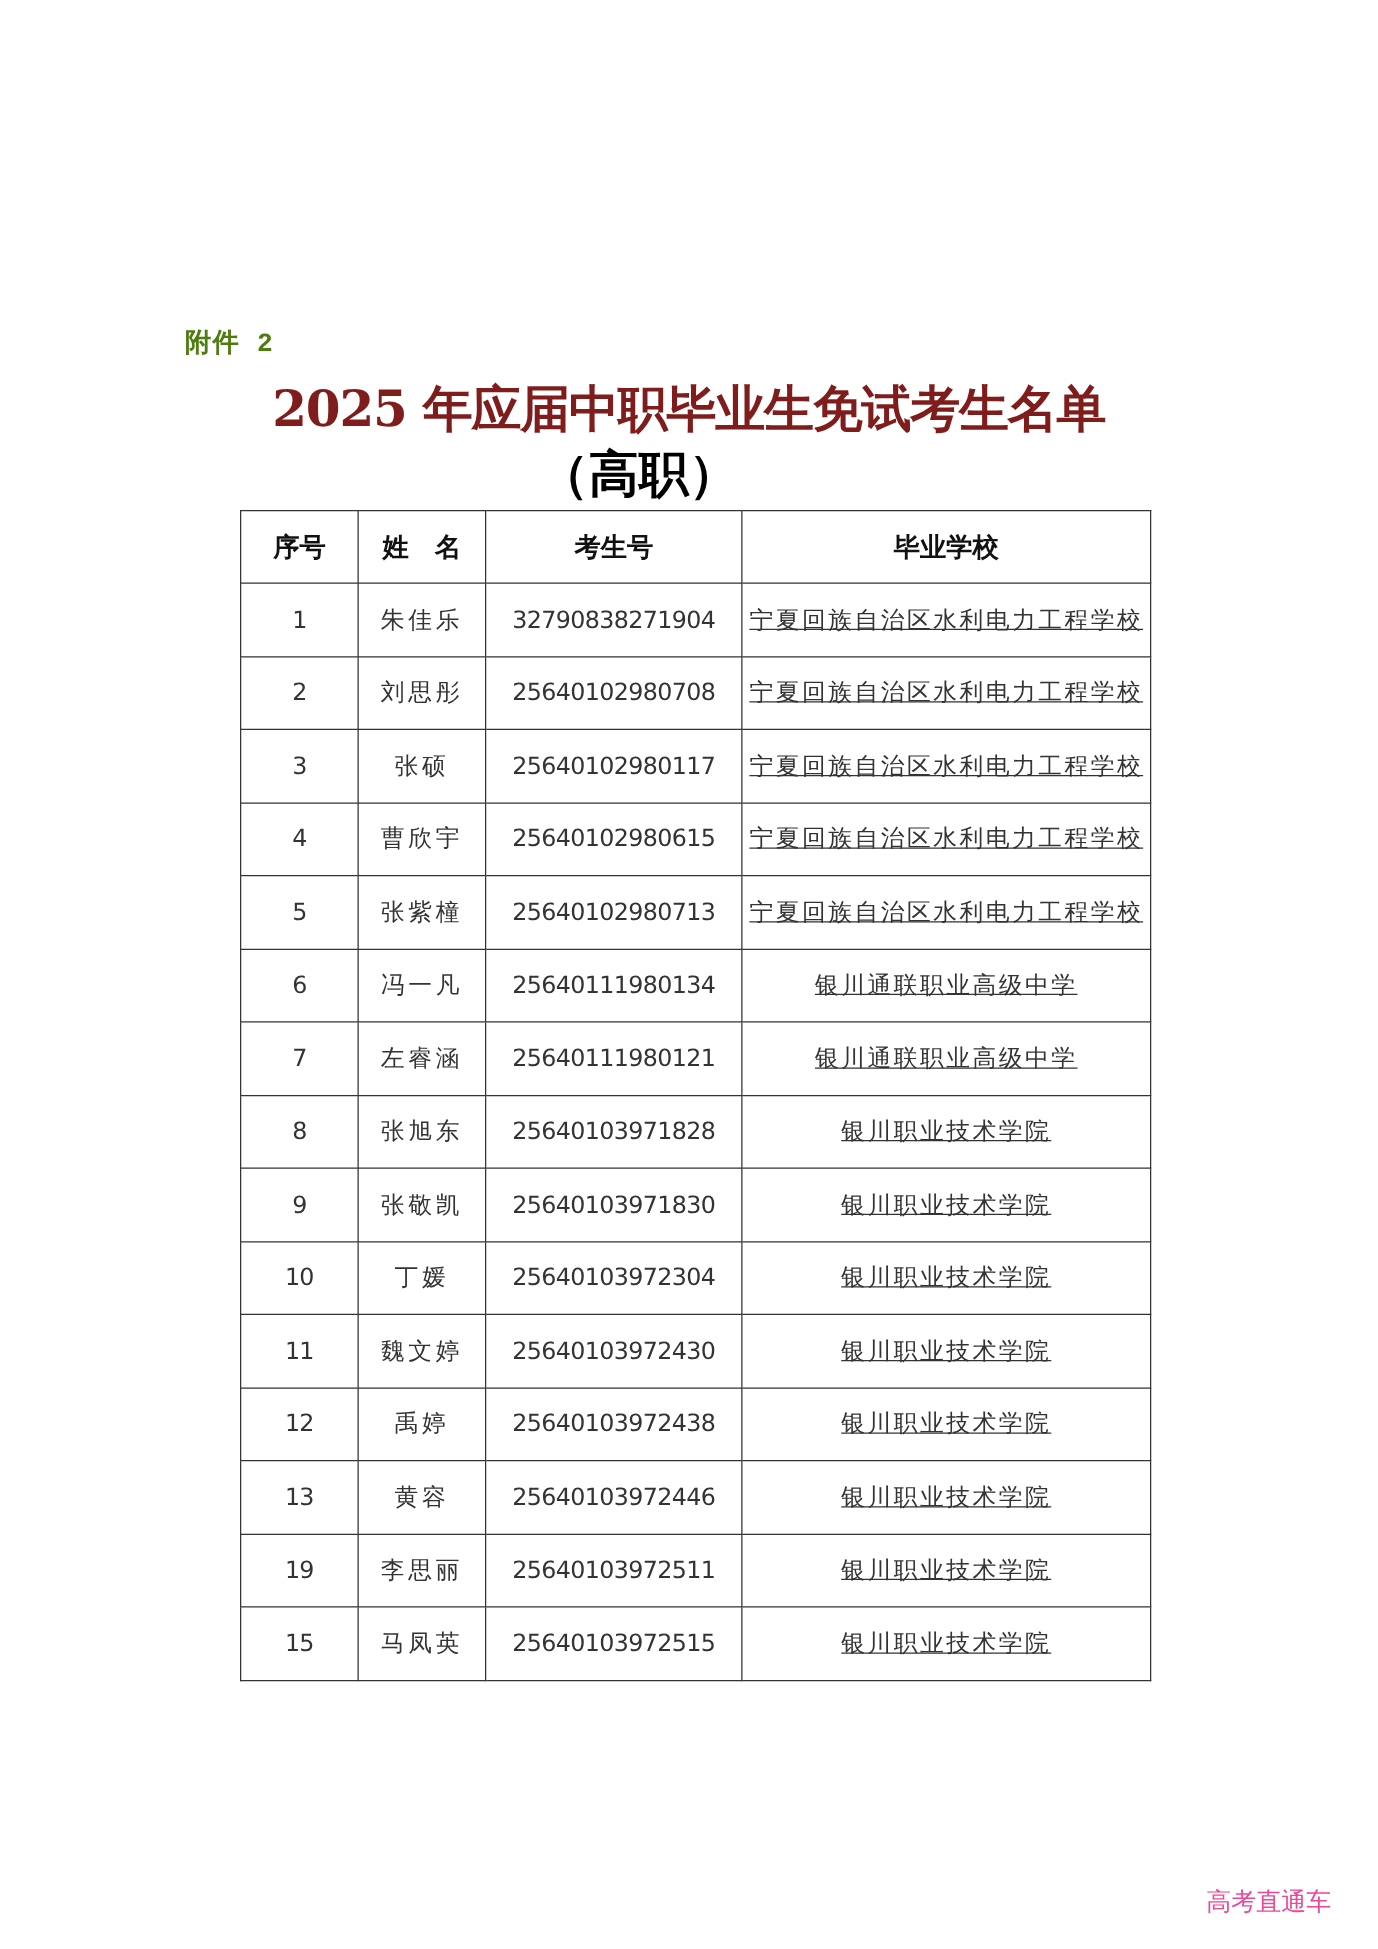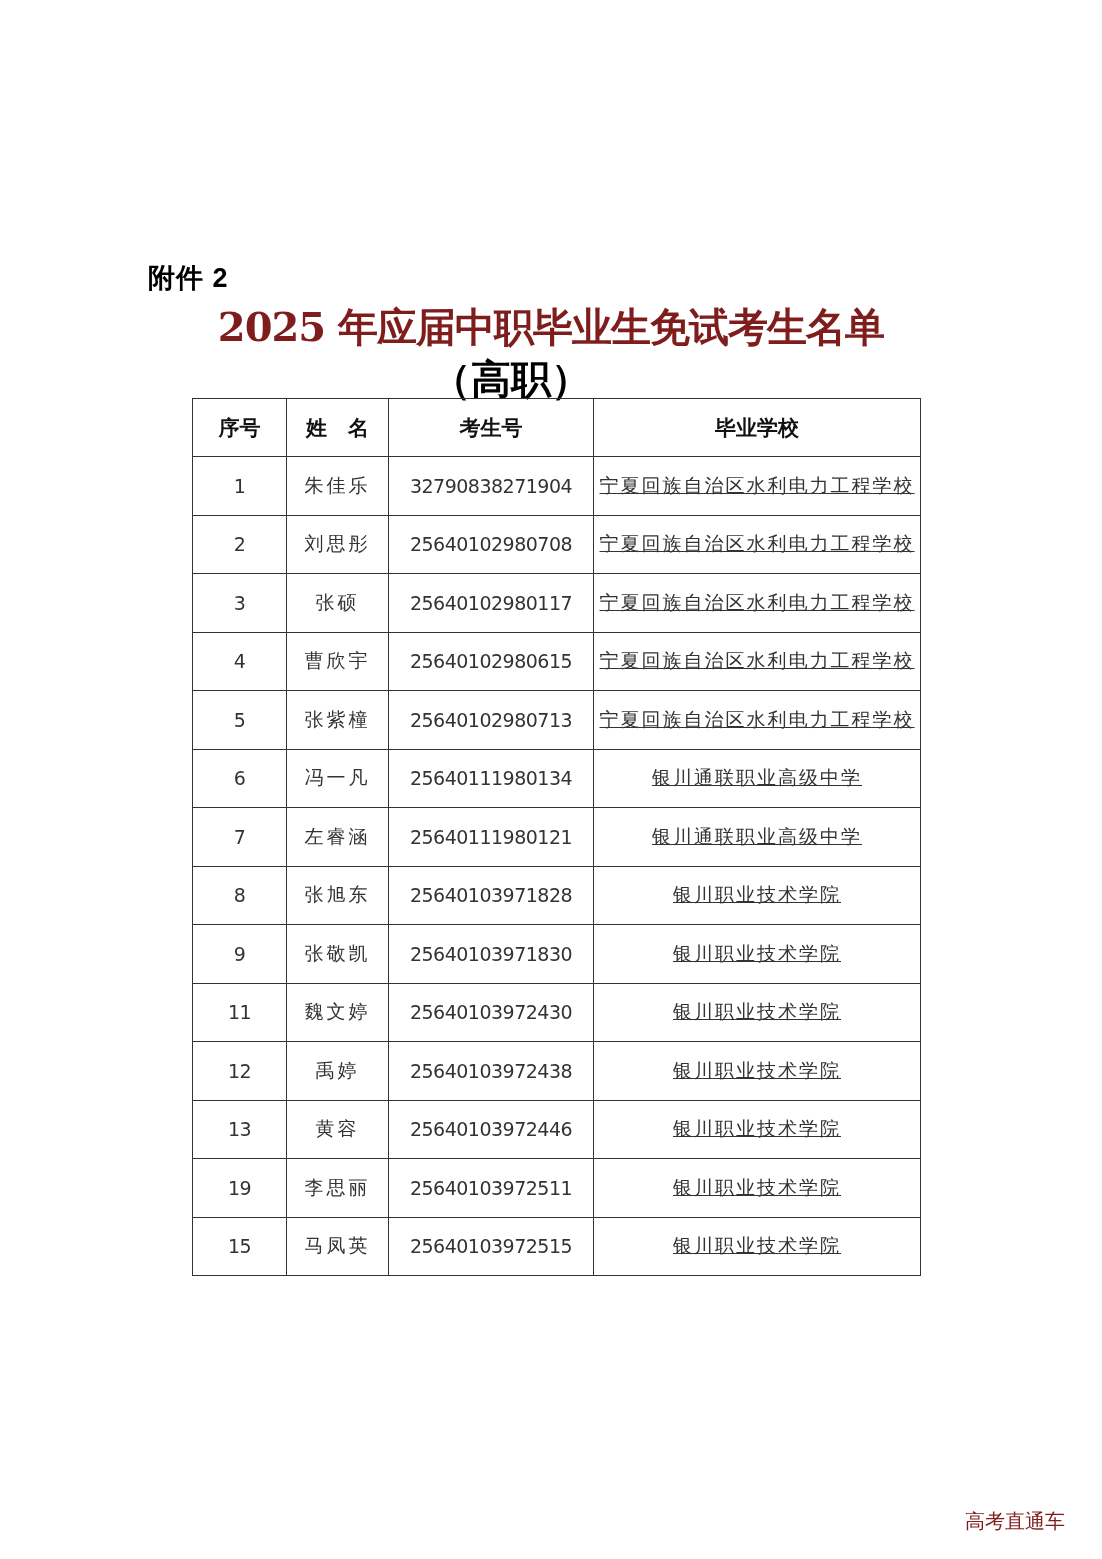--- a/index.html
+++ b/index.html
@@ -1,27 +1,27 @@
 <!DOCTYPE html>
 <html><head>
   <meta charset="utf-8">
   <style>
     html, body { margin: 0; padding: 0; background: #ffffff; }
     body { width: 1102px; height: 1559px; position: relative; overflow: hidden; color: #111; }
-    .attach { position: absolute; left: 148px; top: 260px; font-family: Liberation Sans, sans-serif; font-size: 27px; font-weight: bold; color: #000000; letter-spacing: 1px; }
+    .attach { position: absolute; left: 148px; top: 260px; font-family: Liberation Mono, monospace; font-size: 21px; font-weight: bold; color: #4d7c0f; letter-spacing: 1px; }
     .title { position: absolute; left: 0; width: 1102px; top: 300px; text-align: center; font-family: "DejaVu Serif", "Liberation Serif", serif; font-size: 40px; font-weight: bold; color: #7f1d1d; letter-spacing: -1px; }
     .subtitle { position: absolute; left: 0; width: 1022px; top: 352px; text-align: center; font-family: "DejaVu Serif", "Liberation Serif", serif; font-size: 40px; font-weight: bold; color: #000; }
-    table.roster { position: absolute; left: 192px; top: 398px; width: 728px; border-collapse: collapse; table-layout: fixed; padding-left: 40px; }
+    table.roster { position: absolute; left: 192px; top: 408px; width: 728px; border-collapse: collapse; table-layout: fixed; padding-left: 40px; }
     table.roster th, table.roster td { border: 1.5px solid #333; text-align: center; vertical-align: middle; padding: 0; }
     table.roster th { height: 57px; font-family: "DejaVu Sans", sans-serif; font-size: 21px; font-weight: bold; color: #111; }
     table.roster td { height: 57.5px; font-family: "DejaVu Sans", sans-serif; font-size: 19px; color: #333; }
     td.num, td.id { font-family: "Liberation Sans", sans-serif; font-size: 20px; letter-spacing: -0.5px; }
     td.name { letter-spacing: 3px; }
     td.school { letter-spacing: 2px; font-size: 18.5px; text-decoration: underline; }
-    .watermark { position: absolute; left: 965px; top: 1508px; font-family: "DejaVu Sans", sans-serif; font-size: 20px; color: #7f1d1d; }
+    .watermark { position: absolute; left: 965px; top: 1508px; font-family: "DejaVu Sans", sans-serif; font-size: 20px; color: #ec4899; }
   </style>
 </head>
 <body>
 
 <div class="attach">附件 2</div>
 <div class="title">2025 年应届中职毕业生免试考生名单</div>
 <div class="subtitle">（高职）</div>
 
 <table class="roster">
   <colgroup>
@@ -87,20 +87,26 @@
         <td class="id">25640103971828</td>
         <td class="school">银川职业技术学院</td>
       </tr>
       <tr>
         <td class="num">9</td>
         <td class="name">张敬凯</td>
         <td class="id">25640103971830</td>
         <td class="school">银川职业技术学院</td>
       </tr>
       <tr>
+        <td class="num">10</td>
+        <td class="name">丁媛</td>
+        <td class="id">25640103972304</td>
+        <td class="school">银川职业技术学院</td>
+      </tr>
+      <tr>
         <td class="num">11</td>
         <td class="name">魏文婷</td>
         <td class="id">25640103972430</td>
         <td class="school">银川职业技术学院</td>
       </tr>
       <tr>
         <td class="num">12</td>
         <td class="name">禹婷</td>
         <td class="id">25640103972438</td>
         <td class="school">银川职业技术学院</td>

